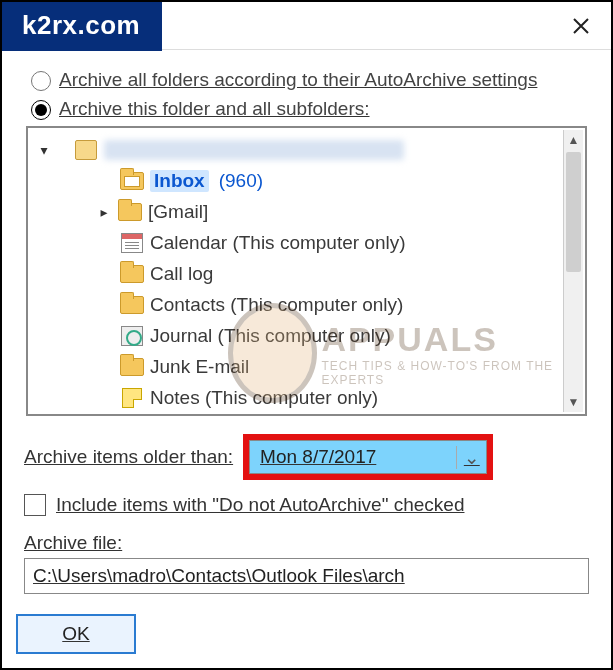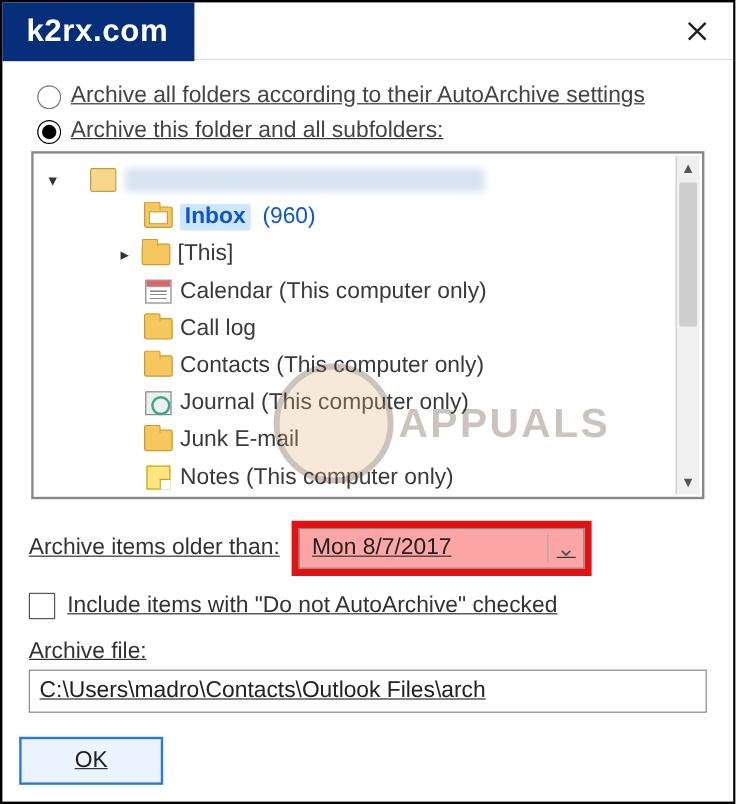--- a/index.html
+++ b/index.html
@@ -144,21 +144,21 @@
   }
   .date-highlight {
     border: 6px solid #e31111;
     padding: 0;
     display:flex;align-items:stretch;
   }
   .date-box {
     display:flex;align-items:center;
     border:1px solid #888;
     height: 34px;
-    background:#fca5a5;
+    background:#7dd3fc;
   }
   .date-box .val { padding: 0 80px 0 10px; font-size:19px;color:#222;}
   .date-box .dd {
     width:30px;border-left:1px solid #aaa;
     display:flex;align-items:center;justify-content:center;color:#555;
   }
   .chk-row {
     display:flex;align-items:center;margin:14px 8px 0 8px;font-size:19px;color:#333;gap:10px;
   }
   .chk {
@@ -220,21 +220,21 @@
             </span>
           <span class="sel">Inbox</span>
           <span class="count">(960)</span>
         </div>
         <div class="tree-row">
           <span class="indent1"></span>
           <span class="twisty">▸</span>
           <span class="icon">
               <span class="folder-icon open"></span>
             </span>
-          <span>[This]</span>
+          <span>[Gmail]</span>
         </div>
         <div class="tree-row">
           <span class="indent2"></span>
           <span class="icon">
               <span class="cal-icon"></span>
             </span>
           <span>Calendar (This computer only)</span>
         </div>
         <div class="tree-row">
           <span class="indent2"></span>
@@ -271,20 +271,21 @@
             </span>
           <span>Notes (This computer only)</span>
         </div>
 
       </div>
 
       <div class="wm-appuals">
         <div class="face"></div>
         <div>
           <div class="txt">APPUALS</div>
+          <div class="sub">TECH TIPS &amp; HOW-TO'S FROM THE EXPERTS</div>
         </div>
       </div>
 
       <div class="scrollbar">
         <div class="scroll-arrow">▲</div>
         <div class="scroll-thumb"></div>
         <div class="scroll-arrow" style="position:absolute;bottom:0;left:0;right:0">▼</div>
       </div>
     </div>
 

